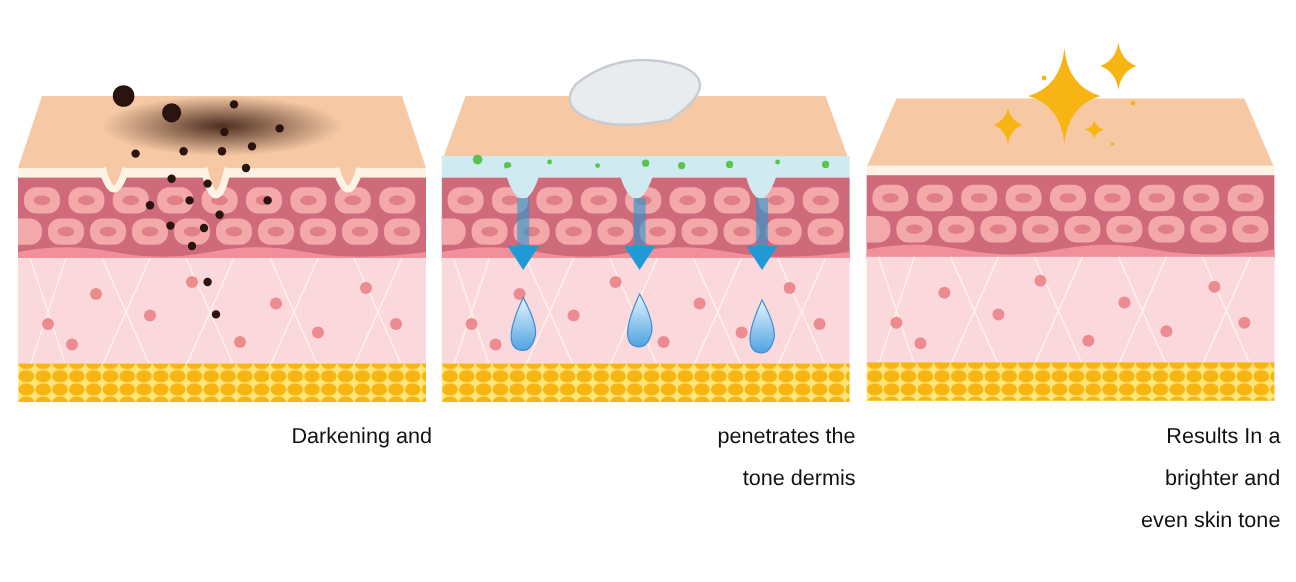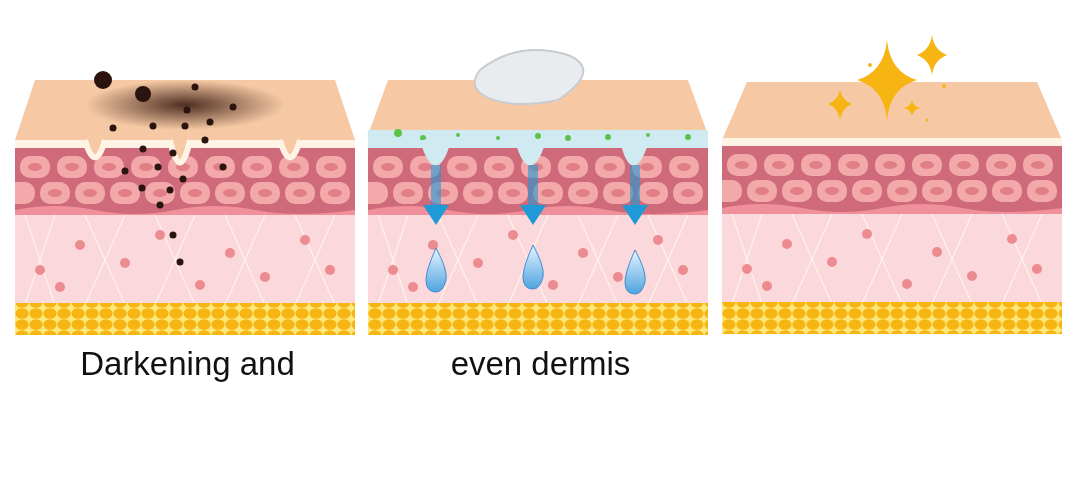--- a/index.html
+++ b/index.html
@@ -1,19 +1,19 @@
 <!DOCTYPE html>
 <html><head>
 <meta charset="utf-8">
 <style>
   html,body{margin:0;padding:0;background:#fff;}
   body{width:1080px;height:485px;position:relative;overflow:hidden;font-family:"Liberation Sans","DejaVu Sans",sans-serif;}
   .panel{position:absolute;top:0;width:345px;height:485px;}
   .panel svg{position:absolute;left:0;top:0;}
-  .caption{position:absolute;top:346px;left:0;width:345px;text-align:center;font-size:33px;line-height:35px;color:#111;}
+  .caption{position:absolute;top:346px;left:0;width:345px;text-align:right;font-size:18px;line-height:35px;color:#111;}
 </style>
 </head>
 <body>
 
 <svg width="0" height="0" style="position:absolute">
   <defs>
     <radialGradient id="stain" cx="50%" cy="50%" r="50%">
       <stop offset="0%" stop-color="#3a1d12" stop-opacity="0.9"></stop>
       <stop offset="100%" stop-color="#3a1d12" stop-opacity="0"></stop>
     </radialGradient>
@@ -157,34 +157,40 @@
       <rect x="262" y="165" width="10" height="40" opacity="0.6"></rect>
         <polygon points="254,205 280,205 267,225"></polygon>
     </g>
     <g fill="url(#drop)" stroke="#3d8fd0" stroke-width="1">
       <path d="M68 248 Q80 270 78 280 Q75 292 68 292 Q58 292 58 280 Q58 270 68 248Z"></path>
       <path d="M165 245 Q177 267 175 277 Q172 289 165 289 Q155 289 155 277 Q155 267 165 245Z"></path>
       <path d="M267 250 Q279 272 277 282 Q274 294 267 294 Q257 294 257 282 Q257 272 267 250Z"></path>
     </g>
   </svg>
   <div class="caption">
-    <div>even dermis</div>
+    <div>penetrates the</div>
+    <div>tone dermis</div>
   </div>
 </div>
 
 <div class="panel" style="left:722px;">
   <svg width="345" height="340">
     <polygon points="25,82 315,82 340,140 0,140" fill="#f6c9a4"></polygon>
     <rect x="0" y="138" width="340" height="8" fill="#fff3e6"></rect>
     <use href="#cells" x="0" y="146"></use>
     <use href="#dermis" x="0" y="214"></use>
     <rect x="0" y="302" width="340" height="32" fill="url(#fatPat)"></rect>
     <g fill="#f7b514">
       <path d="M165 40 Q168 72 195 80 Q168 88 165 120 Q162 88 135 80 Q162 72 165 40Z"></path>
       <path d="M210 35 Q212 50 225 55 Q212 60 210 75 Q208 60 195 55 Q208 50 210 35Z"></path>
       <path d="M118 90 Q120 100 130 104 Q120 108 118 120 Q116 108 106 104 Q116 100 118 90Z"></path>
       <path d="M190 100 Q191 106 198 108 Q191 110 190 116 Q189 110 182 108 Q189 106 190 100Z"></path>
       <circle cx="148" cy="65" r="2"></circle>
         <circle cx="222" cy="86" r="2"></circle>
         <circle cx="205" cy="120" r="1.5"></circle>
     </g>
   </svg>
+  <div class="caption">
+    <div>Results In a</div>
+    <div>brighter and</div>
+    <div>even skin tone</div>
+  </div>
 </div>
 
 </body></html>

